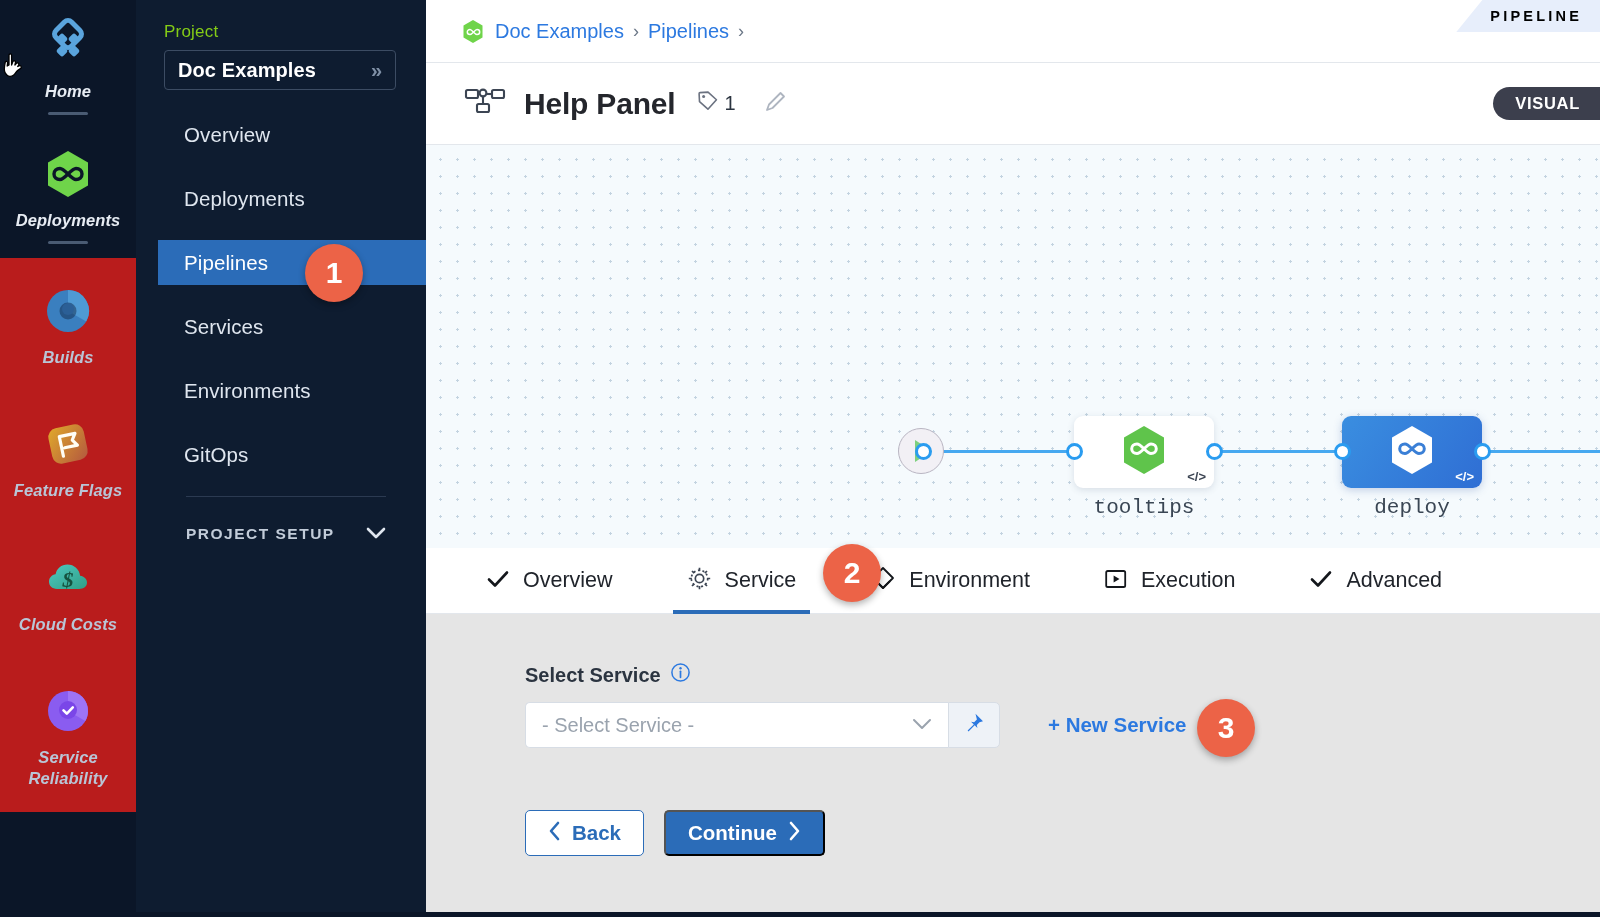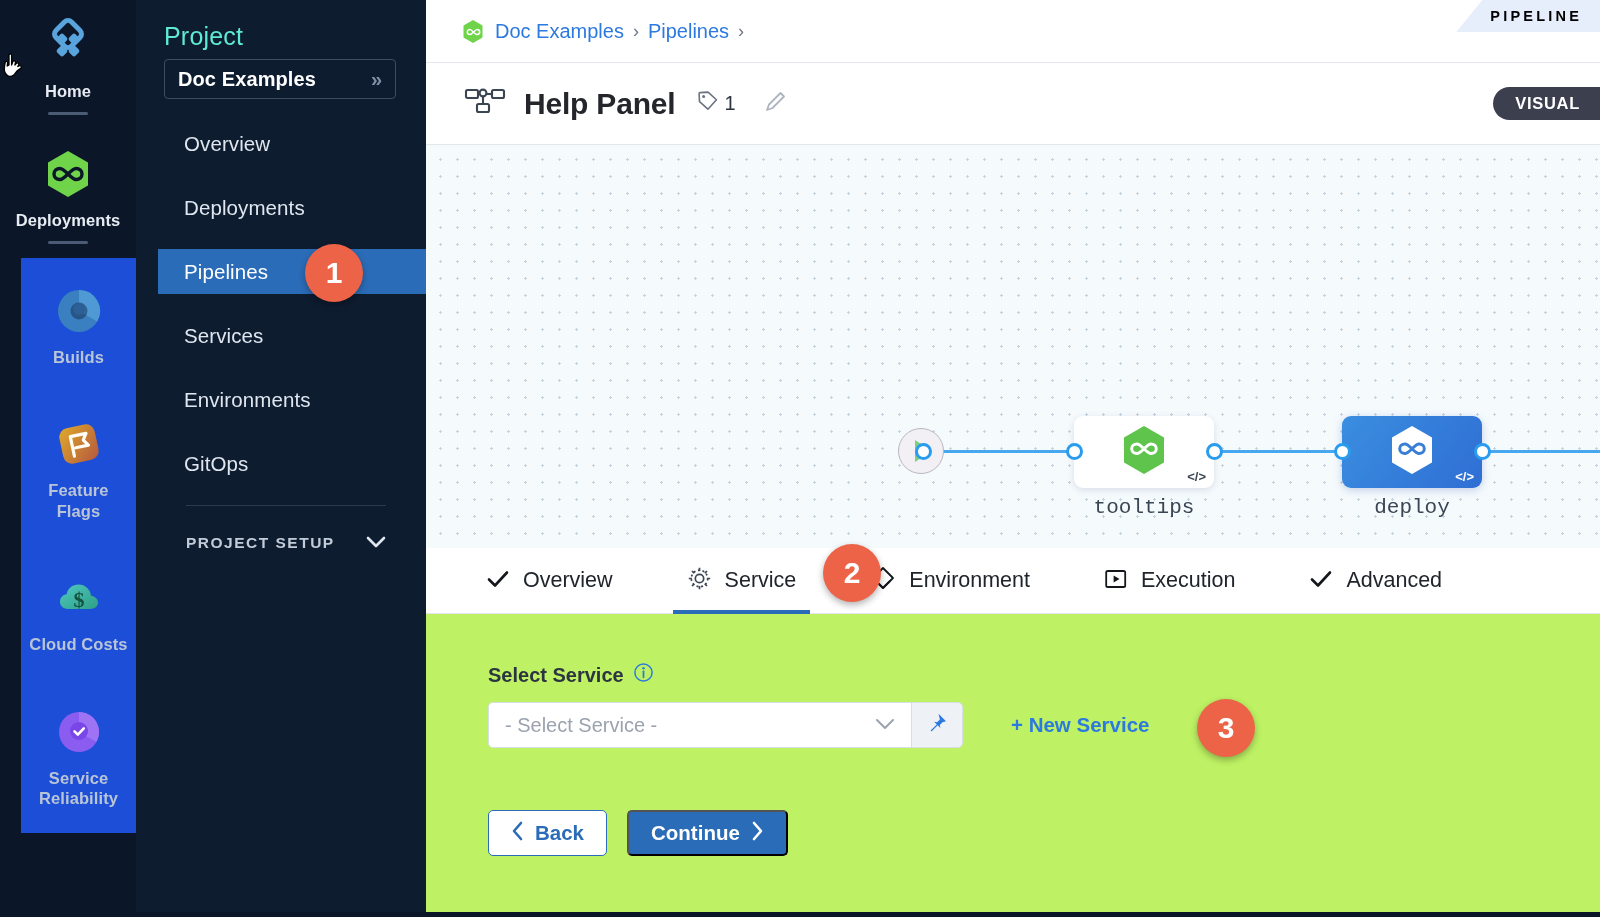--- a/index.html
+++ b/index.html
@@ -11,40 +11,40 @@
   .app { position: relative; width: 1600px; height: 917px; display: flex; }
 
   
   .rail {
     width: 136px; flex: 0 0 136px; height: 917px;
     background: #0b1628; position: relative;
     display: flex; flex-direction: column; align-items: stretch;
   }
   .rail-item {
     position: relative; padding: 18px 4px 14px;
-    display: flex; flex-direction: column; align-items: center; gap: 9px;
+    display: flex; flex-direction: column; align-items: center; gap: 9px; font-style: italic;
   }
   .rail-item.dark  { background: #0b1628; }
-  .rail-item.blue  { background: #1d4ed8; margin-left: 21px; }
+  .rail-item.blue  { background: #b91c1c; }
   .rail-label {
     font-size: 16.5px; font-weight: 700; color: #e7ecf3;
     text-align: center; line-height: 1.24; letter-spacing: .1px;
   }
   .rail-item.muted .rail-label { color: #b9c5d6; font-weight: 700; }
   .rail-underline { width: 40px; height: 2.5px; background: #4a5b73; border-radius: 2px; margin-top: 2px; }
   .rail-ico { width: 54px; height: 54px; display:block; }
 
   .cursor { position: absolute; left: 0px; top: 52px; width: 28px; height: 34px; z-index: 40; }
 
   
   .proj {
     width: 290px; flex: 0 0 290px; height: 917px;
     background: #0e1c30; padding: 22px 0 0 0; position: relative;
   }
-  .proj-title { font-size: 25px; color: #5eead4; padding: 0 0 8px 28px; letter-spacing:.2px;}
+  .proj-title { font-size: 17px; color: #84cc16; padding: 0 0 8px 28px; letter-spacing:.2px;}
   .proj-select {
     margin: 0 30px 0 28px; height: 40px; border: 1px solid #3c4c63; border-radius: 4px;
     display: flex; align-items: center; justify-content: space-between;
     padding: 0 12px 0 13px;
   }
   .proj-select-name { color: #fff; font-size: 20px; font-weight: 700; letter-spacing:.1px;}
   .chev2 { color: #7f90a6; font-size: 20px; font-weight: 700; letter-spacing: -3px; padding-right:4px;}
   .proj-nav { margin-top: 22px; }
   .proj-nav-item {
     height: 45px; display: flex; align-items: center;
@@ -126,21 +126,21 @@
     flex: 0 0 66px; height: 66px; background: #fff; border-bottom: 1px solid #e3e7ec;
     display: flex; align-items: center; padding-left: 60px; position: relative;
   }
   .tab { display: flex; align-items: center; gap: 13px; height: 66px; margin-right: 74px; position: relative; }
   .tab-label { font-size: 21.5px; color: #20242b; }
   .tab.active::after {
     content:""; position:absolute; left:-14px; right:-14px; bottom: 0; height: 4px; background: #2b6cb8;
   }
 
   
-  .form { flex: 1 1 auto; background: #bef264; padding: 48px 0 0 62px; position: relative; }
+  .form { flex: 1 1 auto; background: #e5e5e5; padding: 48px 0 0 99px; position: relative; }
   .field-label { font-size: 20px; font-weight: 700; color: #2b3440; display:flex; align-items:center; gap: 9px;}
   .row { display: flex; align-items: center; margin-top: 14px; }
   .select-wrap { display:flex; width: 475px; height: 46px; }
   .select-box {
     flex: 1 1 auto; background: #fff; border: 1px solid #d7dde5; border-right: none;
     border-radius: 5px 0 0 5px; display: flex; align-items: center; justify-content: space-between;
     padding: 0 16px 0 16px;
   }
   .select-ph { color: #9aa3ae; font-size: 20px; }
   .pin-btn {

